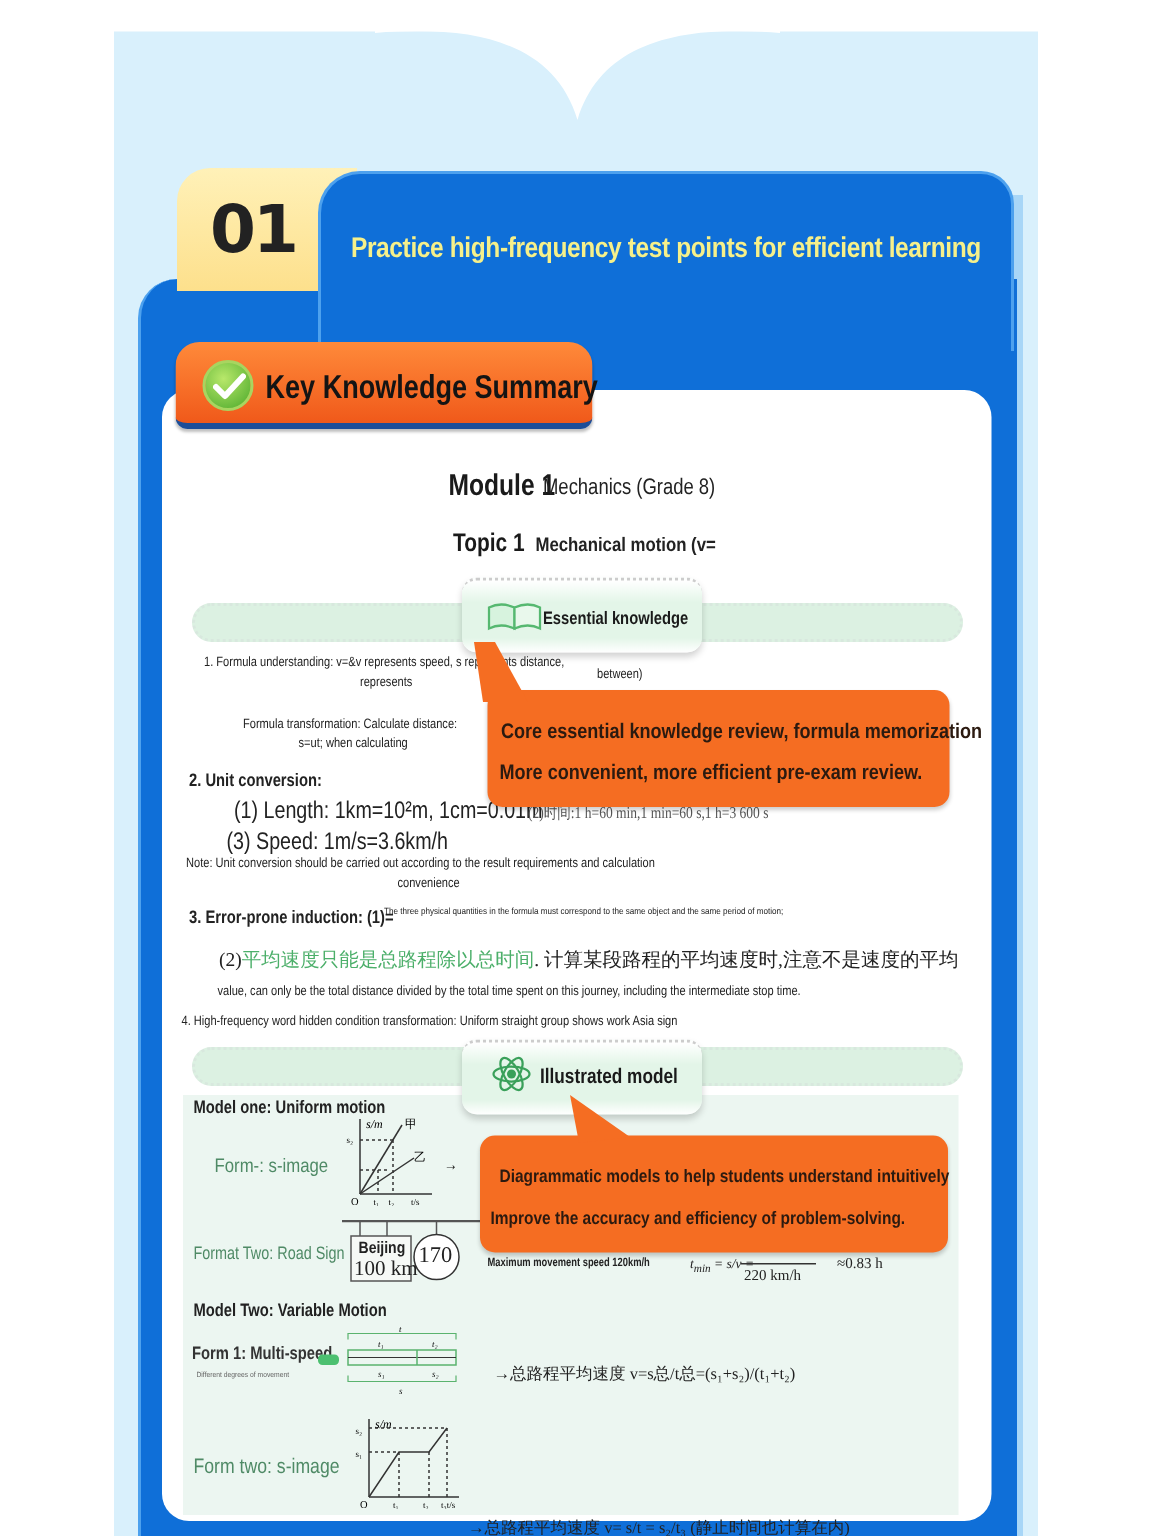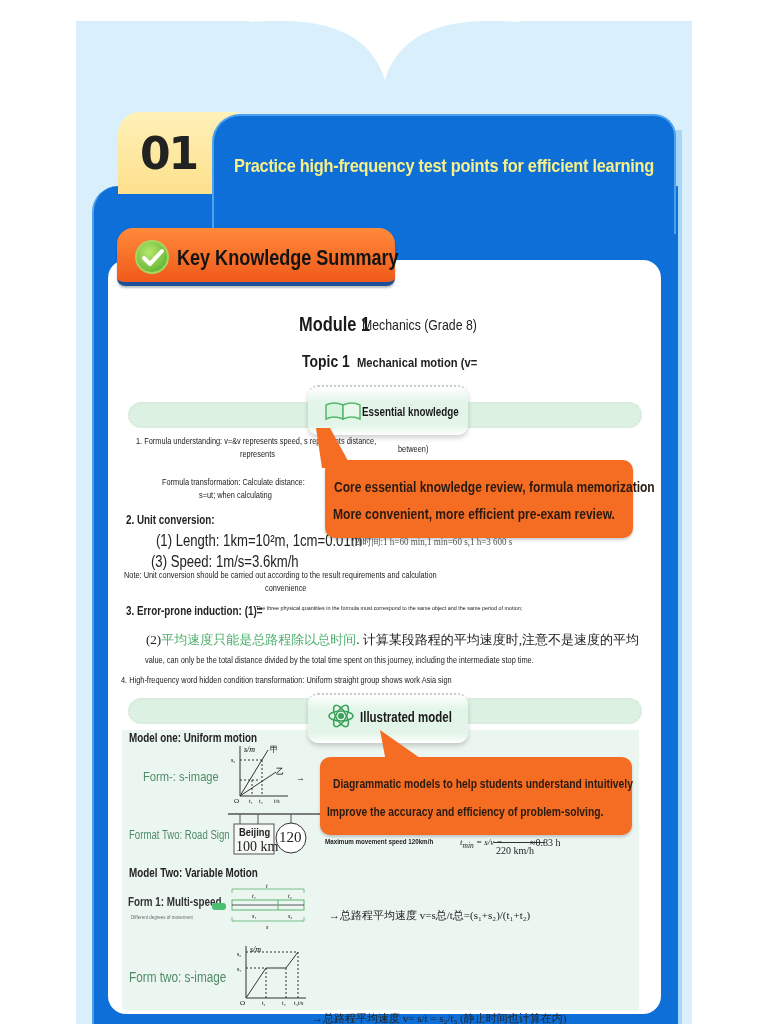--- a/index.html
+++ b/index.html
@@ -156,26 +156,26 @@
   <svg class="diagram" style="left:228px; top:810px;" width="100" height="50" viewBox="0 0 100 50">
     <line x1="0" y1="4" x2="100" y2="4" stroke="#555" stroke-width="1.5"></line>
     <line x1="12" y1="4" x2="12" y2="14" stroke="#555"></line>
     <line x1="30" y1="4" x2="30" y2="14" stroke="#555"></line>
     <line x1="63" y1="4" x2="63" y2="14" stroke="#555"></line>
     <rect x="6" y="14" width="40" height="30" fill="#f6f9f6" stroke="#555"></rect>
     <circle cx="63" cy="28" r="15" fill="#fff" stroke="#333"></circle>
   </svg>
   <div class="t" style="left:239px; top:826px; font-size:11px; font-weight:bold; transform:scaleX(0.85);">Beijing</div>
   <div class="t serif" style="left:236px; top:839px; font-size:14px;">100 km</div>
-  <div class="t serif" style="left:279px; top:829px; font-size:15px;">120</div>
+  <div class="t serif" style="left:279px; top:829px; font-size:15px;">170</div>
   <div class="t tiny" style="left:325px; top:837px; font-size:8px; font-weight:bold; transform:scaleX(0.78);">Maximum movement speed 120km/h</div>
   <div class="t serif" style="left:460px; top:837px; font-size:9px; font-style:italic;">t<sub>min</sub> = s/v =</div>
   <div class="t serif" style="left:496px; top:845px; font-size:10px;">220 km/h</div>
   <div style="position:absolute; left:494px; top:842px; width:50px; height:1px; background:#333;"></div>
-  <div class="t serif" style="left:530px; top:837px; font-size:10px;">≈0.83 h</div>
+  <div class="t serif" style="left:558px; top:837px; font-size:10px;">≈0.83 h</div>
 
   <div class="callout" style="left:320px; top:757px; width:312px; height:78px;"></div>
   <svg style="position:absolute; left:376px; top:730px;" width="50" height="32" viewBox="0 0 50 32">
     <path d="M4,0 L44,28 L10,32 Z" fill="#f56d22"></path>
   </svg>
   <div class="callout-text" style="left:333px; top:777px; font-size:12px;">Diagrammatic models to help students understand intuitively</div>
   <div class="callout-text" style="left:327px; top:805px; font-size:12px;">Improve the accuracy and efficiency of problem-solving.</div>
 
   <div class="t md" style="left:129px; top:866px; font-size:12px;">Model Two: Variable Motion</div>
   <div class="t" style="left:128px; top:895px; font-size:12px; color:#333; font-weight:bold; transform:scaleX(0.82);">Form 1: Multi-speed</div>

